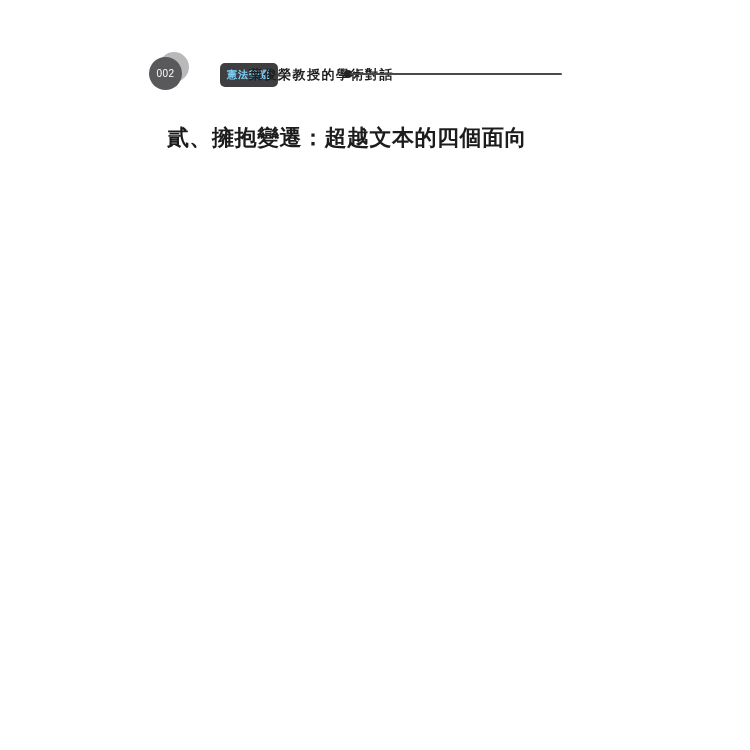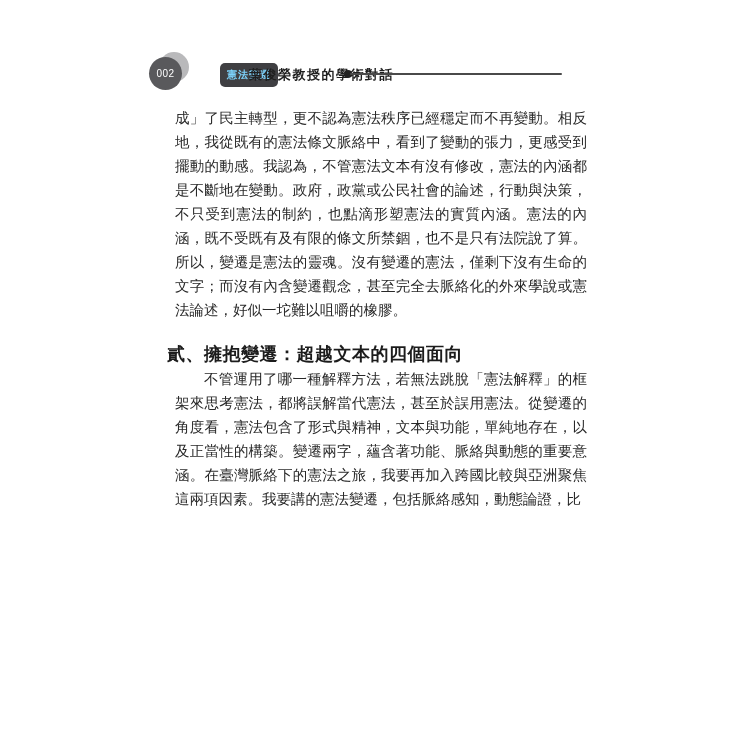--- a/index.html
+++ b/index.html
@@ -110,21 +110,21 @@
     text-align: justify;
     text-justify: inter-character;
   }
   .text-block p.indented {
     text-indent: 2em;
   }
   .section-heading {
     margin: 19px 0 0 -8px;
     font-family: "Liberation Sans", "DejaVu Sans", sans-serif;
     font-weight: bold;
-    font-size: 18px;
+    font-size: 22px;
     line-height: 26px;
     color: #1c1c1c;
     letter-spacing: 0.5px;
   }
   .para-2 { margin-top: 23px !important; }
 </style>
 </head>
 <body>
 
 <div class="page">
@@ -132,18 +132,16 @@
   <div class="header">
     <div class="pagenum-shadow"></div>
     <div class="pagenum-circle">002</div>
     <div class="title-badge">憲法變遷</div>
     <div class="subtitle">葉俊榮教授的學術對話</div>
     <div class="rule-dot"></div>
     <div class="rule-line"></div>
   </div>
 
   <div class="text-block">
-    <p class="para-1">成」了民主轉型，更不認為憲法秩序已經穩定而不再變動。相反地，我從既有的憲法條文脈絡中，看到了變動的張力，更感受到擺動的動感。我認為，不管憲法文本有沒有修改，憲法的內涵都是不斷地在變動。政府，政黨或公民社會的論述，行動與決策，不只受到憲法的制約，也點滴形塑憲法的實質內涵。憲法的內涵，既不受既有及有限的條文所禁錮，也不是只有法院說了算。所以，變遷是憲法的靈魂。沒有變遷的憲法，僅剩下沒有生命的文字；而沒有內含變遷觀念，甚至完全去脈絡化的外來學說或憲法論述，好似一坨難以咀嚼的橡膠。</p>
     <h2 class="section-heading">貳、擁抱變遷：超越文本的四個面向</h2>
-    <p class="indented">不管運用了哪一種解釋方法，若無法跳脫「憲法解釋」的框架來思考憲法，都將誤解當代憲法，甚至於誤用憲法。從變遷的角度看，憲法包含了形式與精神，文本與功能，單純地存在，以及正當性的構築。變遷兩字，蘊含著功能、脈絡與動態的重要意涵。在臺灣脈絡下的憲法之旅，我要再加入跨國比較與亞洲聚焦這兩項因素。我要講的憲法變遷，包括脈絡感知，動態論證，比</p>
   </div>
 
 </div>
 
 </body></html>

